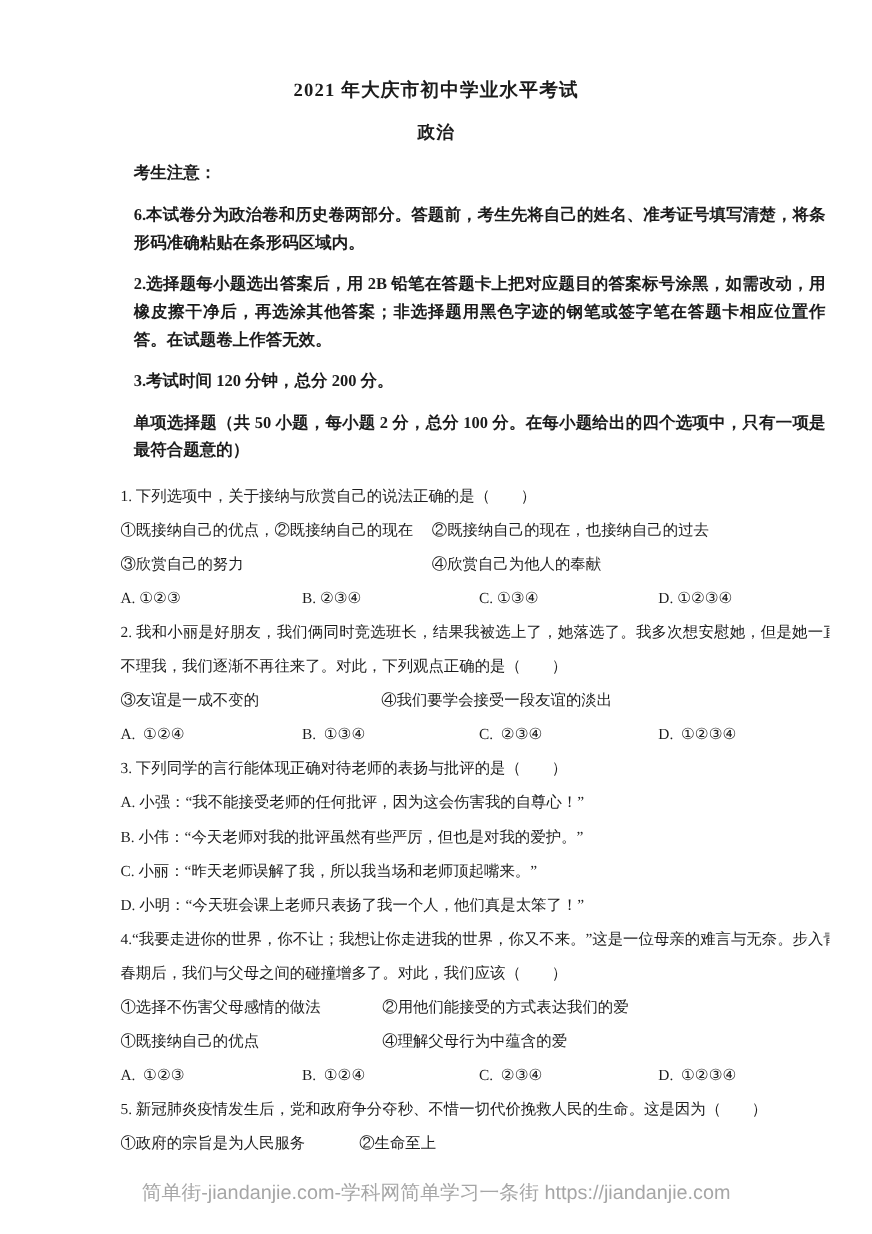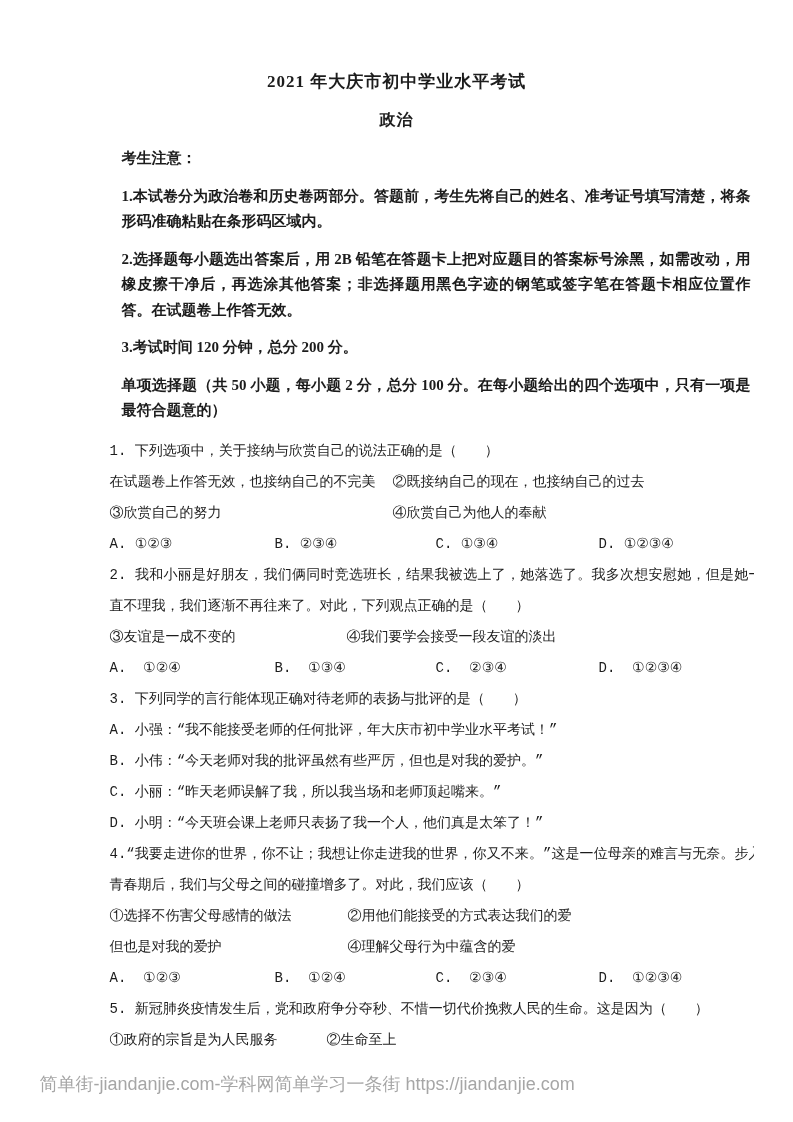--- a/index.html
+++ b/index.html
@@ -28,68 +28,68 @@
     line-height:25.5px;
     text-align:justify;
   }
   .notice p{margin:12px;}
   .questions{
     margin:5px 70px 0;
     width:653px;
     font-size:14px;
     line-height:31px;
   }
-  .questions p{margin:0;font-family:Liberation Mono, monospace;}
+  .questions p{margin:0;}
   .stem{text-align:justify;}
   .optrow{position:relative;}
   .optrow .c2{position:absolute;top:0;}
   .p297{left:283px;}
   .p237{left:237px;}
   .p238{left:238px;}
   .p227{left:217px;}
   .optrow-flow{white-space:nowrap;}
   .optrow-flow .gap{margin-left:17px;}
   .choices{
     display:grid;
     grid-template-columns:165px 161px 163px 1fr;
     white-space:pre-wrap;
   }
   .watermark{
     position:absolute;
     left:0;right:0;bottom:26px;
-    text-align:left;
+    text-align:center;
     color:var(--watermark);
     font-size:18px;
     font-family:"Liberation Sans","DejaVu Sans",sans-serif;
   }
 </style>
 </head>
 <body>
 
 <div class="page">
 
   <div class="header">
     <h1 class="doc-title">2021 年大庆市初中学业水平考试</h1>
     <h2 class="doc-subject">政治</h2>
   </div>
 
   <div class="notice">
     <p>考生注意：</p>
-    <p>1.本试卷分为政治卷和历史卷两部分。答题前，考生先将自己的姓名、准考证号填写清楚，将条形码准确粘贴在条形码区域内。</p>
+    <p>6.本试卷分为政治卷和历史卷两部分。答题前，考生先将自己的姓名、准考证号填写清楚，将条形码准确粘贴在条形码区域内。</p>
     <p>2.选择题每小题选出答案后，用 2B 铅笔在答题卡上把对应题目的答案标号涂黑，如需改动，用橡皮擦干净后，再选涂其他答案；非选择题用黑色字迹的钢笔或签字笔在答题卡相应位置作答。在试题卷上作答无效。</p>
     <p>3.考试时间 120 分钟，总分 200 分。</p>
     <p>单项选择题（共 50 小题，每小题 2 分，总分 100 分。在每小题给出的四个选项中，只有一项是最符合题意的）</p>
   </div>
 
   <div class="questions">
 
     <div>
       <p class="stem">1.  下列选项中，关于接纳与欣赏自己的说法正确的是（　　）</p>
       <p class="optrow">
-        <span class="c1">在试题卷上作答无效，也接纳自己的不完美</span>
+        <span class="c1">①既接纳自己的优点，②既接纳自己的现在</span>
         <span class="c2 p297">②既接纳自己的现在，也接纳自己的过去</span>
       </p>
       <p class="optrow">
         <span class="c1">③欣赏自己的努力</span>
         <span class="c2 p297">④欣赏自己为他人的奉献</span>
       </p>
       <p class="choices">
         <span>A. ①②③</span>
         <span>B. ②③④</span>
         <span>C. ①③④</span>
@@ -106,34 +106,34 @@
       <p class="choices">
         <span>A.  ①②④</span>
         <span>B.  ①③④</span>
         <span>C.  ②③④</span>
         <span>D.  ①②③④</span>
       </p>
     </div>
 
     <div>
       <p class="stem">3.  下列同学的言行能体现正确对待老师的表扬与批评的是（　　）</p>
-      <p>A.  小强：“我不能接受老师的任何批评，年大庆市初中学业水平考试！”</p>
+      <p>A.  小强：“我不能接受老师的任何批评，因为这会伤害我的自尊心！”</p>
       <p>B.  小伟：“今天老师对我的批评虽然有些严厉，但也是对我的爱护。”</p>
       <p>C.  小丽：“昨天老师误解了我，所以我当场和老师顶起嘴来。”</p>
       <p>D.  小明：“今天班会课上老师只表扬了我一个人，他们真是太笨了！”</p>
     </div>
 
     <div>
       <p class="stem">4.“我要走进你的世界，你不让；我想让你走进我的世界，你又不来。”这是一位母亲的难言与无奈。步入青春期后，我们与父母之间的碰撞增多了。对此，我们应该（　　）</p>
       <p class="optrow">
         <span class="c1">①选择不伤害父母感情的做法</span>
         <span class="c2 p238">②用他们能接受的方式表达我们的爱</span>
       </p>
       <p class="optrow">
-        <span class="c1">但也是对我的爱护</span>
+        <span class="c1">①既接纳自己的优点</span>
         <span class="c2 p238">④理解父母行为中蕴含的爱</span>
       </p>
       <p class="choices">
         <span>A.  ①②③</span>
         <span>B.  ①②④</span>
         <span>C.  ②③④</span>
         <span>D.  ①②③④</span>
       </p>
     </div>
 

